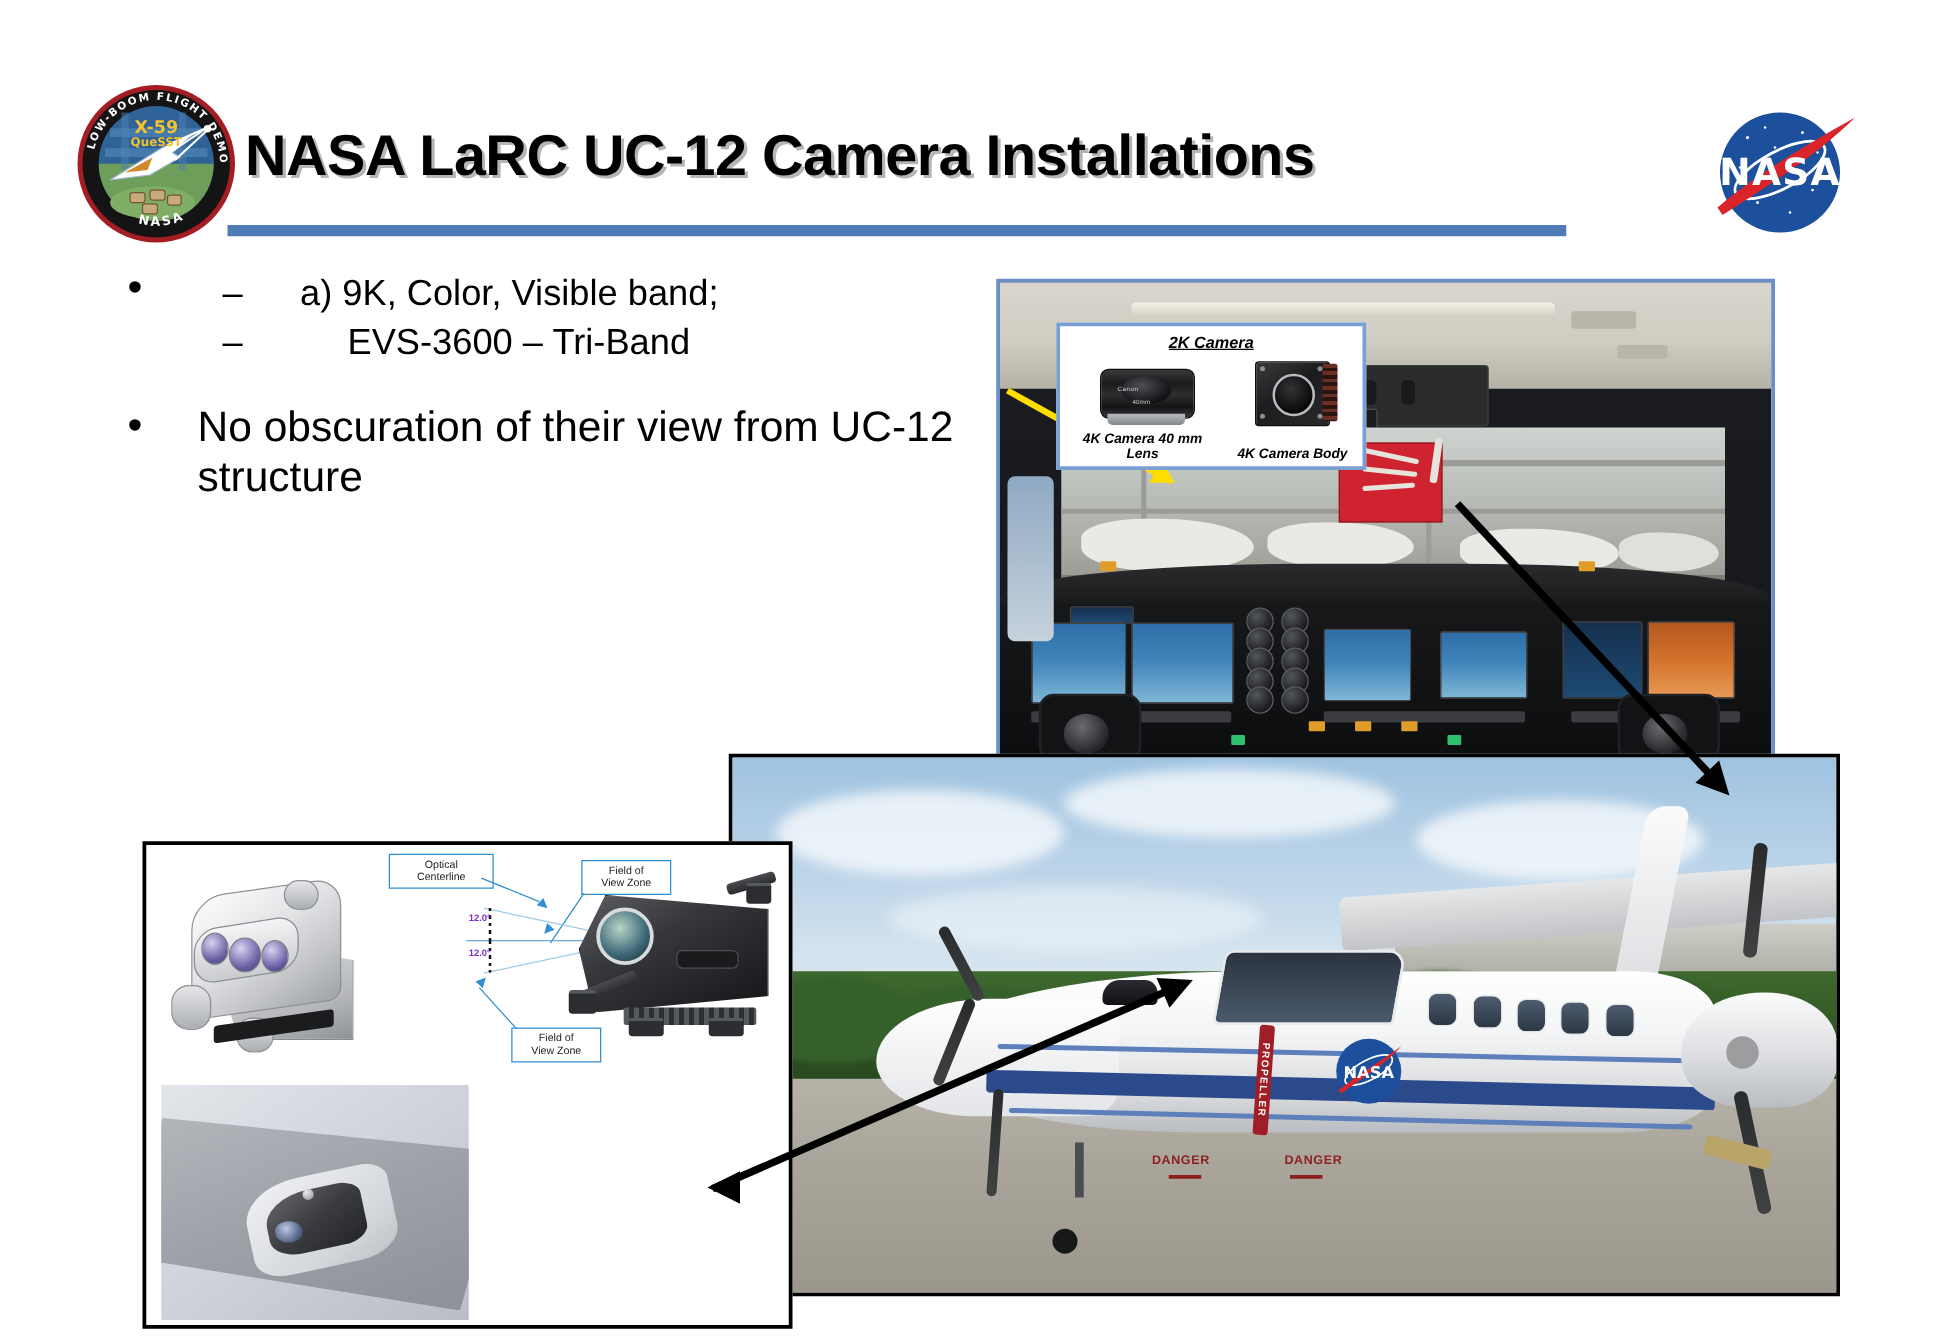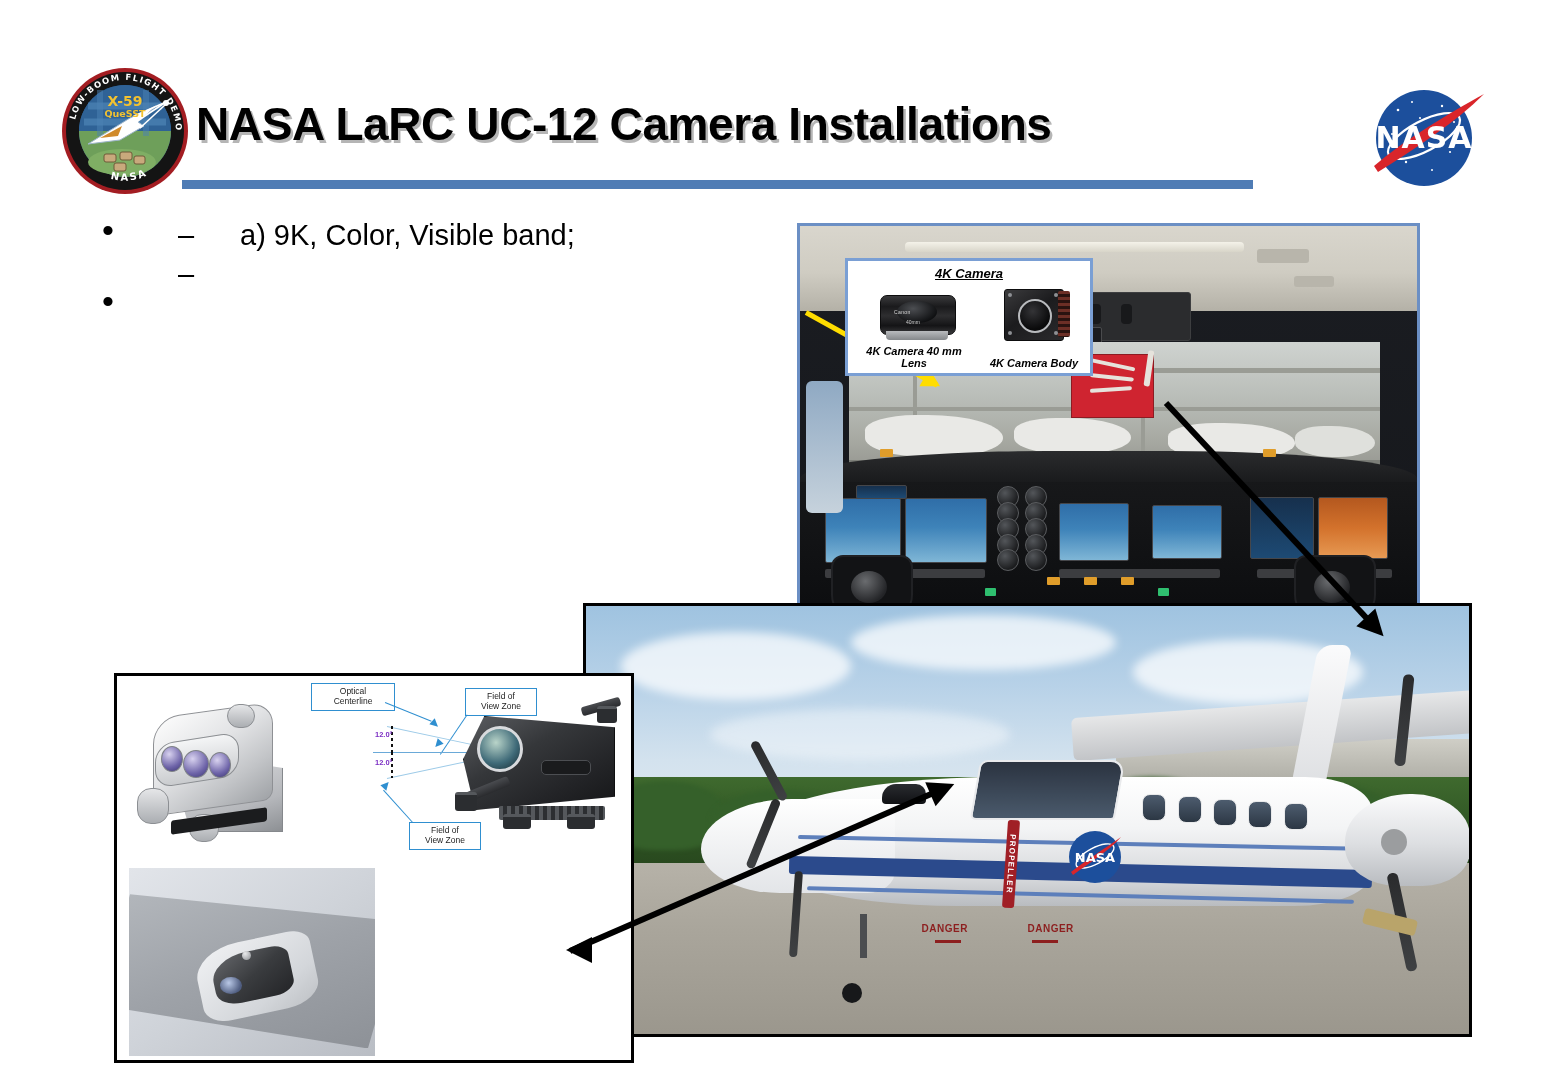--- a/index.html
+++ b/index.html
@@ -309,23 +309,25 @@
   </div>
 
   <div class="b2">
     <span class="bullet-dash">–</span>
     <span>a) 9K, Color, Visible band;</span>
   </div>
 
   <div class="b2">
     <span class="bullet-dash">–</span>
   </div>
+  <div class="b2-cont">EVS-3600 – Tri-Band</div>
 
   <div class="b1" id="b1-2">
     <span class="bullet-dot">•</span>
+    <span>No obscuration of their view from UC-12 structure</span>
   </div>
 </div>
 
 <div class="photo-frame" id="cockpit-photo">
   <div class="cp-scene">
 
     <div class="cp-ceiling"></div>
     <div class="cp-lightbar"></div>
     <div class="cp-ceiling-vent" style="left:74%;top:6%;width:52px;height:14px;"></div>
     <div class="cp-ceiling-vent" style="left:80%;top:13%;width:40px;height:11px;"></div>
@@ -401,21 +403,21 @@
         <div class="cp-yoke-hub"></div>
       </div>
     </div>
 
     <div class="cp-window-side" style="left:1%;top:40%;width:6%;height:34%;border-radius:6px;"></div>
   </div>
 
 </div>
 
 <div id="camera-inset">
-  <div class="ci-title">4K Camera</div>
+  <div class="ci-title">2K Camera</div>
 
   <div class="lens-art">
     <div class="lens-barrel"></div>
     <div class="lens-glass"></div>
     <div class="lens-brand">Canon</div>
     <div class="lens-mm">40mm</div>
     <div class="lens-mount"></div>
   </div>
 
   <div class="body-art">

